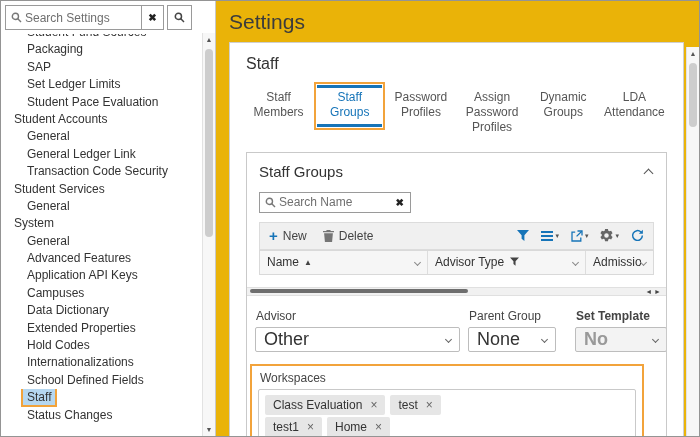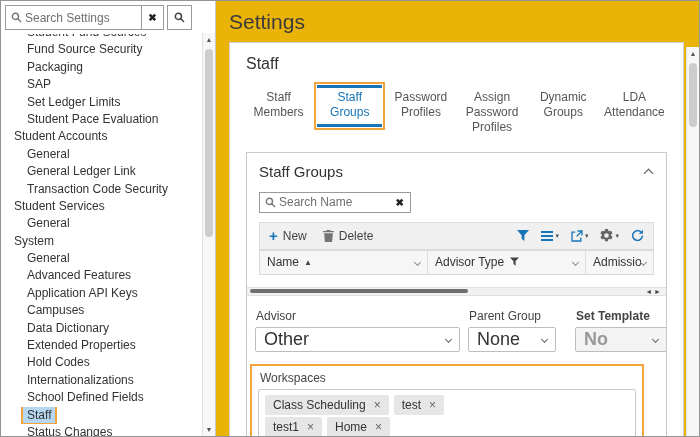--- a/index.html
+++ b/index.html
@@ -128,23 +128,20 @@
       </button>
     </div>
 
     <div class="tree-wrap">
       <ul class="tree">
 
           <li class="row child">
             <span class="lbl">Student Fund Sources</span>
           </li>
 
-          <li class="row child">
-            <span class="lbl">Fund Source Security</span>
-          </li>
 
           <li class="row child">
             <span class="lbl">Packaging</span>
           </li>
 
           <li class="row child">
             <span class="lbl">SAP</span>
           </li>
 
           <li class="row child">
@@ -383,21 +380,21 @@
               </div>
             </div>
           </div>
 
           <div class="ws">
             <label>Workspaces</label>
             <div class="tagbox">
               <div class="tagrow">
 
                   <span class="chip">
-                    <span>Class Scheduling</span>
+                    <span>Class Evaluation</span>
                     <span class="chip-x">×</span>
                   </span>
 
                   <span class="chip">
                     <span>test</span>
                     <span class="chip-x">×</span>
                   </span>
 
               </div>
               <div class="tagrow">

